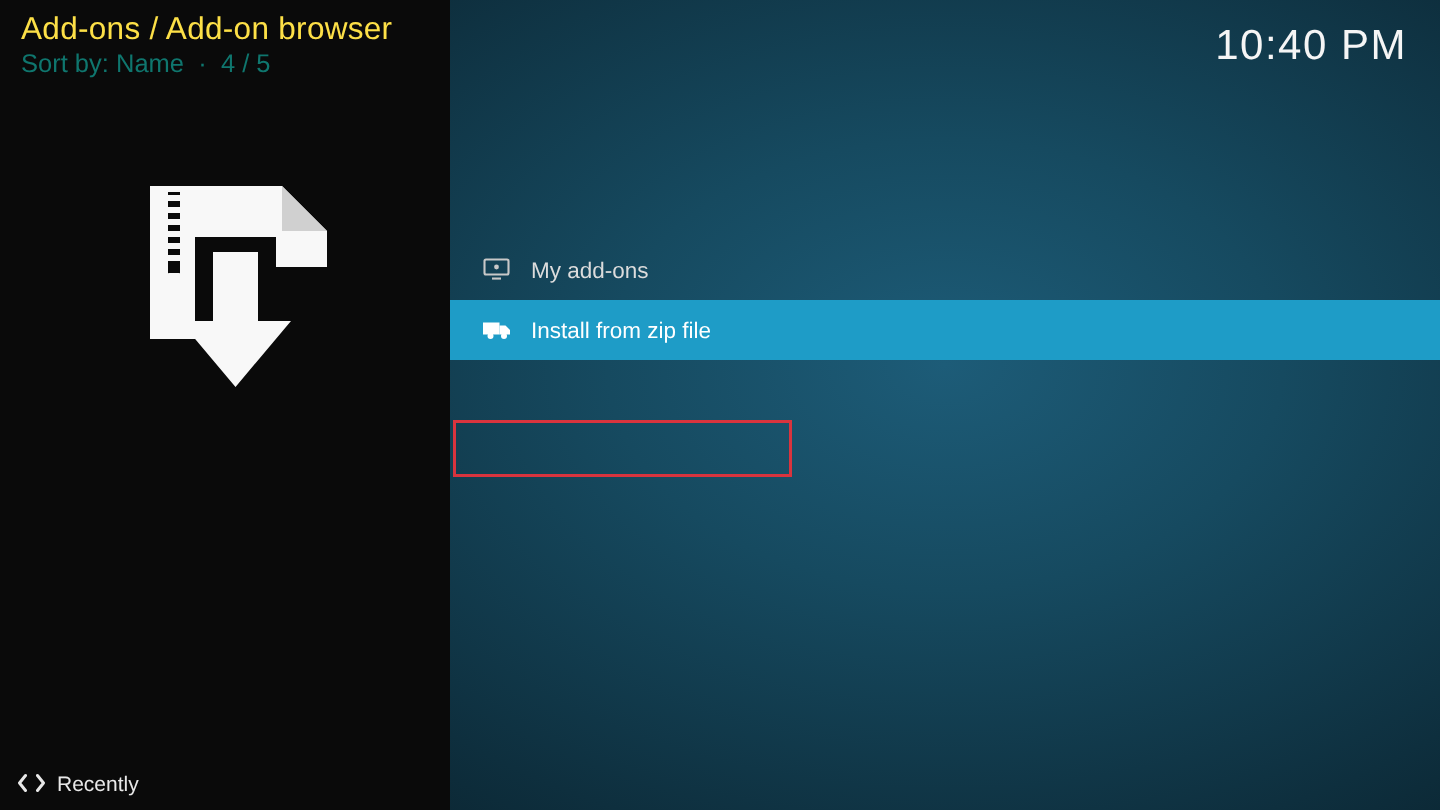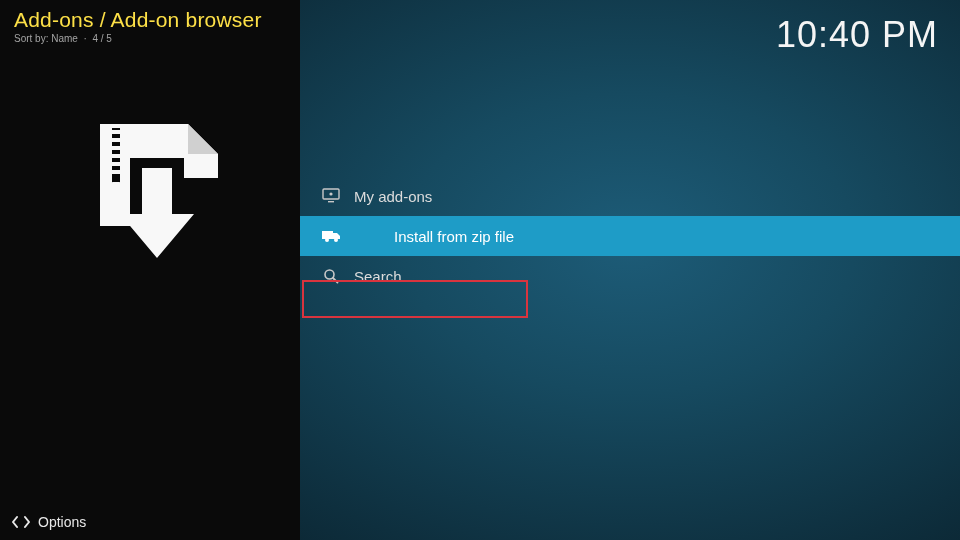--- a/index.html
+++ b/index.html
@@ -35,43 +35,43 @@
   top: 8px;
   z-index: 3;
 }
 .title {
   font-size: 21px;
   font-weight: 400;
   color: #fde047;
   letter-spacing: 0.2px;
 }
 .subtitle {
-  font-size: 10px;
-  color: #a3a3a3;
+  font-size: 17px;
+  color: #0f766e;
   margin-top: 1px;
 }
 .clock {
   position: absolute;
   right: 22px;
   top: 14px;
-  font-size: 36px;
+  font-size: 28px;
   font-weight: 300;
   color: #f5f5f5;
   letter-spacing: 1px;
   z-index: 3;
 }
 .sidebar-icon {
   position: absolute;
   left: 70px;
   top: 116px;
 }
 .menu {
   position: absolute;
   left: 300px;
-  top: 176px;
+  top: 160px;
   right: 0;
   z-index: 3;
 }
 .menu-item {
   display: flex;
   align-items: center;
   height: 40px;
   padding-left: 16px;
   font-size: 15px;
   color: #dcdcdc;
@@ -81,21 +81,20 @@
 .menu-item .icon-slot {
   width: 30px;
   display: flex;
   justify-content: center;
   align-items: center;
   margin-right: 8px;
 }
 .menu-item.selected {
   background: #1e9cc7;
   color: #fff;
-  gap: 40px;
 }
 .highlight-box {
   position: absolute;
   left: 302px;
   top: 280px;
   width: 226px;
   height: 38px;
   border: 2px solid #d9343e;
   z-index: 5;
   pointer-events: none;
@@ -175,35 +174,26 @@
       <svg width="20" height="14" viewBox="0 0 20 14">
         <rect x="1" y="2" width="11" height="8" fill="#ffffff"></rect>
         <path d="M 12 4 L 16 4 L 19 7 L 19 10 L 12 10 Z" fill="#ffffff"></path>
         <circle cx="6" cy="11" r="2" fill="#ffffff"></circle>
         <circle cx="15" cy="11" r="2" fill="#ffffff"></circle>
       </svg>
     </span>
     <span>Install from zip file</span>
   </div>
 
-  <div class="menu-item">
-    <span class="icon-slot">
-      <svg width="16" height="16" viewBox="0 0 16 16">
-        <circle cx="6.5" cy="6.5" r="4.5" fill="none" stroke="#c8c8c8" stroke-width="1.6"></circle>
-        <line x1="10" y1="10" x2="14.5" y2="14.5" stroke="#c8c8c8" stroke-width="1.8" stroke-linecap="round"></line>
-      </svg>
-    </span>
-    <span>Search</span>
-  </div>
 
 </div>
 
 <div class="highlight-box"></div>
 
 <div class="footer">
   <span class="opt-icon">
     <svg width="18" height="14" viewBox="0 0 18 14">
       <path d="M 5 2 L 1 7 L 5 12" fill="none" stroke="#e8e8e8" stroke-width="2" stroke-linecap="round" stroke-linejoin="round"></path>
       <path d="M 13 2 L 17 7 L 13 12" fill="none" stroke="#e8e8e8" stroke-width="2" stroke-linecap="round" stroke-linejoin="round"></path>
     </svg>
   </span>
-  <span>Options</span>
+  <span>Recently</span>
 </div>
 
 </body></html>

